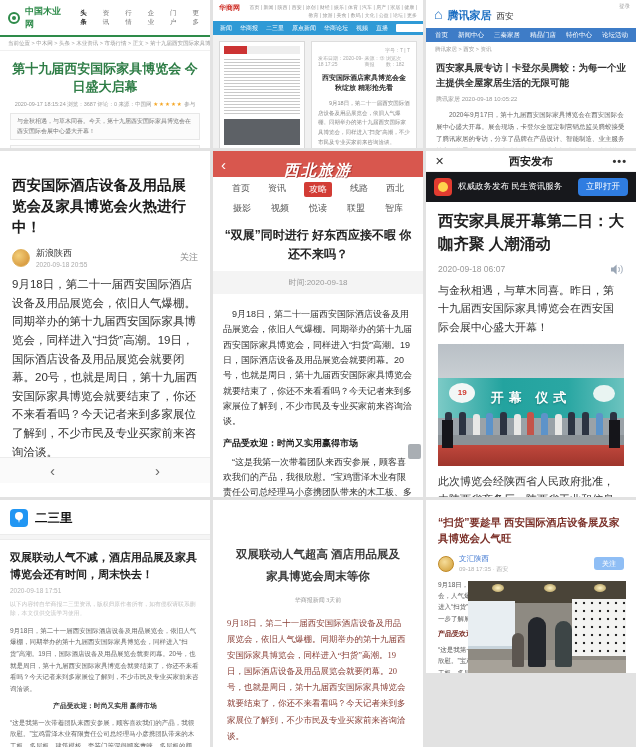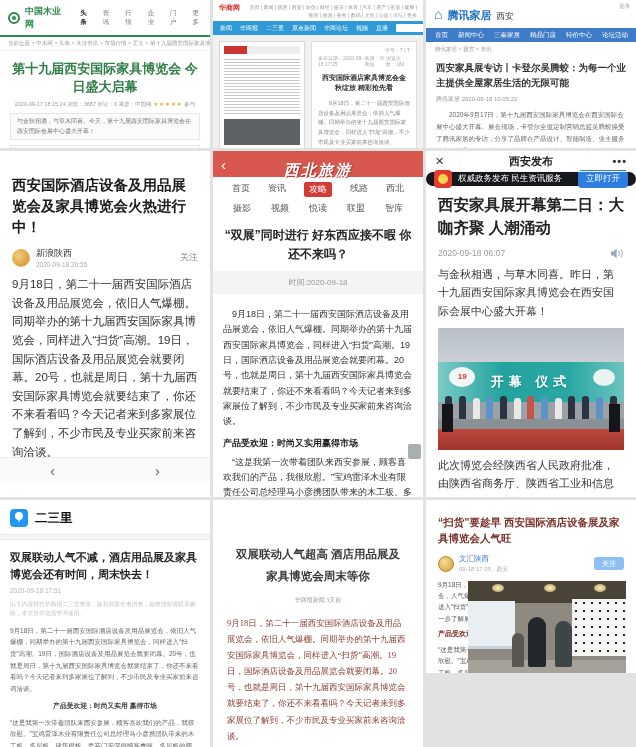--- a/index.html
+++ b/index.html
@@ -89,21 +89,21 @@
   .nw-body{padding:8px 10px 0;}
   .nw-p{font-size:9px;color:#333;line-height:1.7;margin:5px 0;text-indent:1em;}
   .nw-sub{font-size:9px;font-weight:bold;color:#222;margin:7px 0 4px;}
   .nw-float{position:absolute;right:2px;bottom:38px;width:13px;height:15px;background:#9aa0a6;opacity:.85;border-radius:2px;}
 
   
   .xf-bar{height:21px;position:relative;display:flex;align-items:center;justify-content:center;border-bottom:1px solid #f2f2f2;}
   .xf-close{position:absolute;left:9px;font-size:11px;color:#333;}
   .xf-more{position:absolute;right:9px;font-size:11px;color:#333;font-weight:bold;letter-spacing:1px;}
   .xf-bart{font-size:11px;font-weight:bold;color:#222;}
-  .xf-banner{height:14px;background:#17181c;display:flex;align-items:center;gap:6px;padding:0 8px;border-radius:9px;}
+  .xf-banner{height:30px;background:#17181c;display:flex;align-items:center;gap:6px;padding:0 8px;}
   .xf-appicon{width:18px;height:18px;border-radius:4px;background:#e23c30;position:relative;flex:0 0 auto;}
   .xf-appicon::after{content:"";position:absolute;left:4px;top:4px;width:10px;height:10px;border-radius:50%;background:#ffd34d;}
   .xf-bt{color:#fff;font-size:8.5px;flex:1;}
   .xf-open{background:#2f7de1;color:#fff;font-size:8.5px;padding:3px 8px;border-radius:4px;}
   .xf-wrap{padding:7px 12px 0;}
   .xf-title{font-size:15.5px;font-weight:bold;color:#222;line-height:1.5;}
   .xf-meta{display:flex;align-items:center;justify-content:space-between;margin:8px 0 6px;gap:44px;}
   .xf-date{font-size:8.5px;color:#9a9a9a;}
   .xf-p{font-size:11px;color:#333;line-height:1.7;margin:4px 0;}
   .xf-photo{width:186px;height:122px;margin:7px auto 6px;position:relative;background:#9aa2a8;overflow:hidden;}

